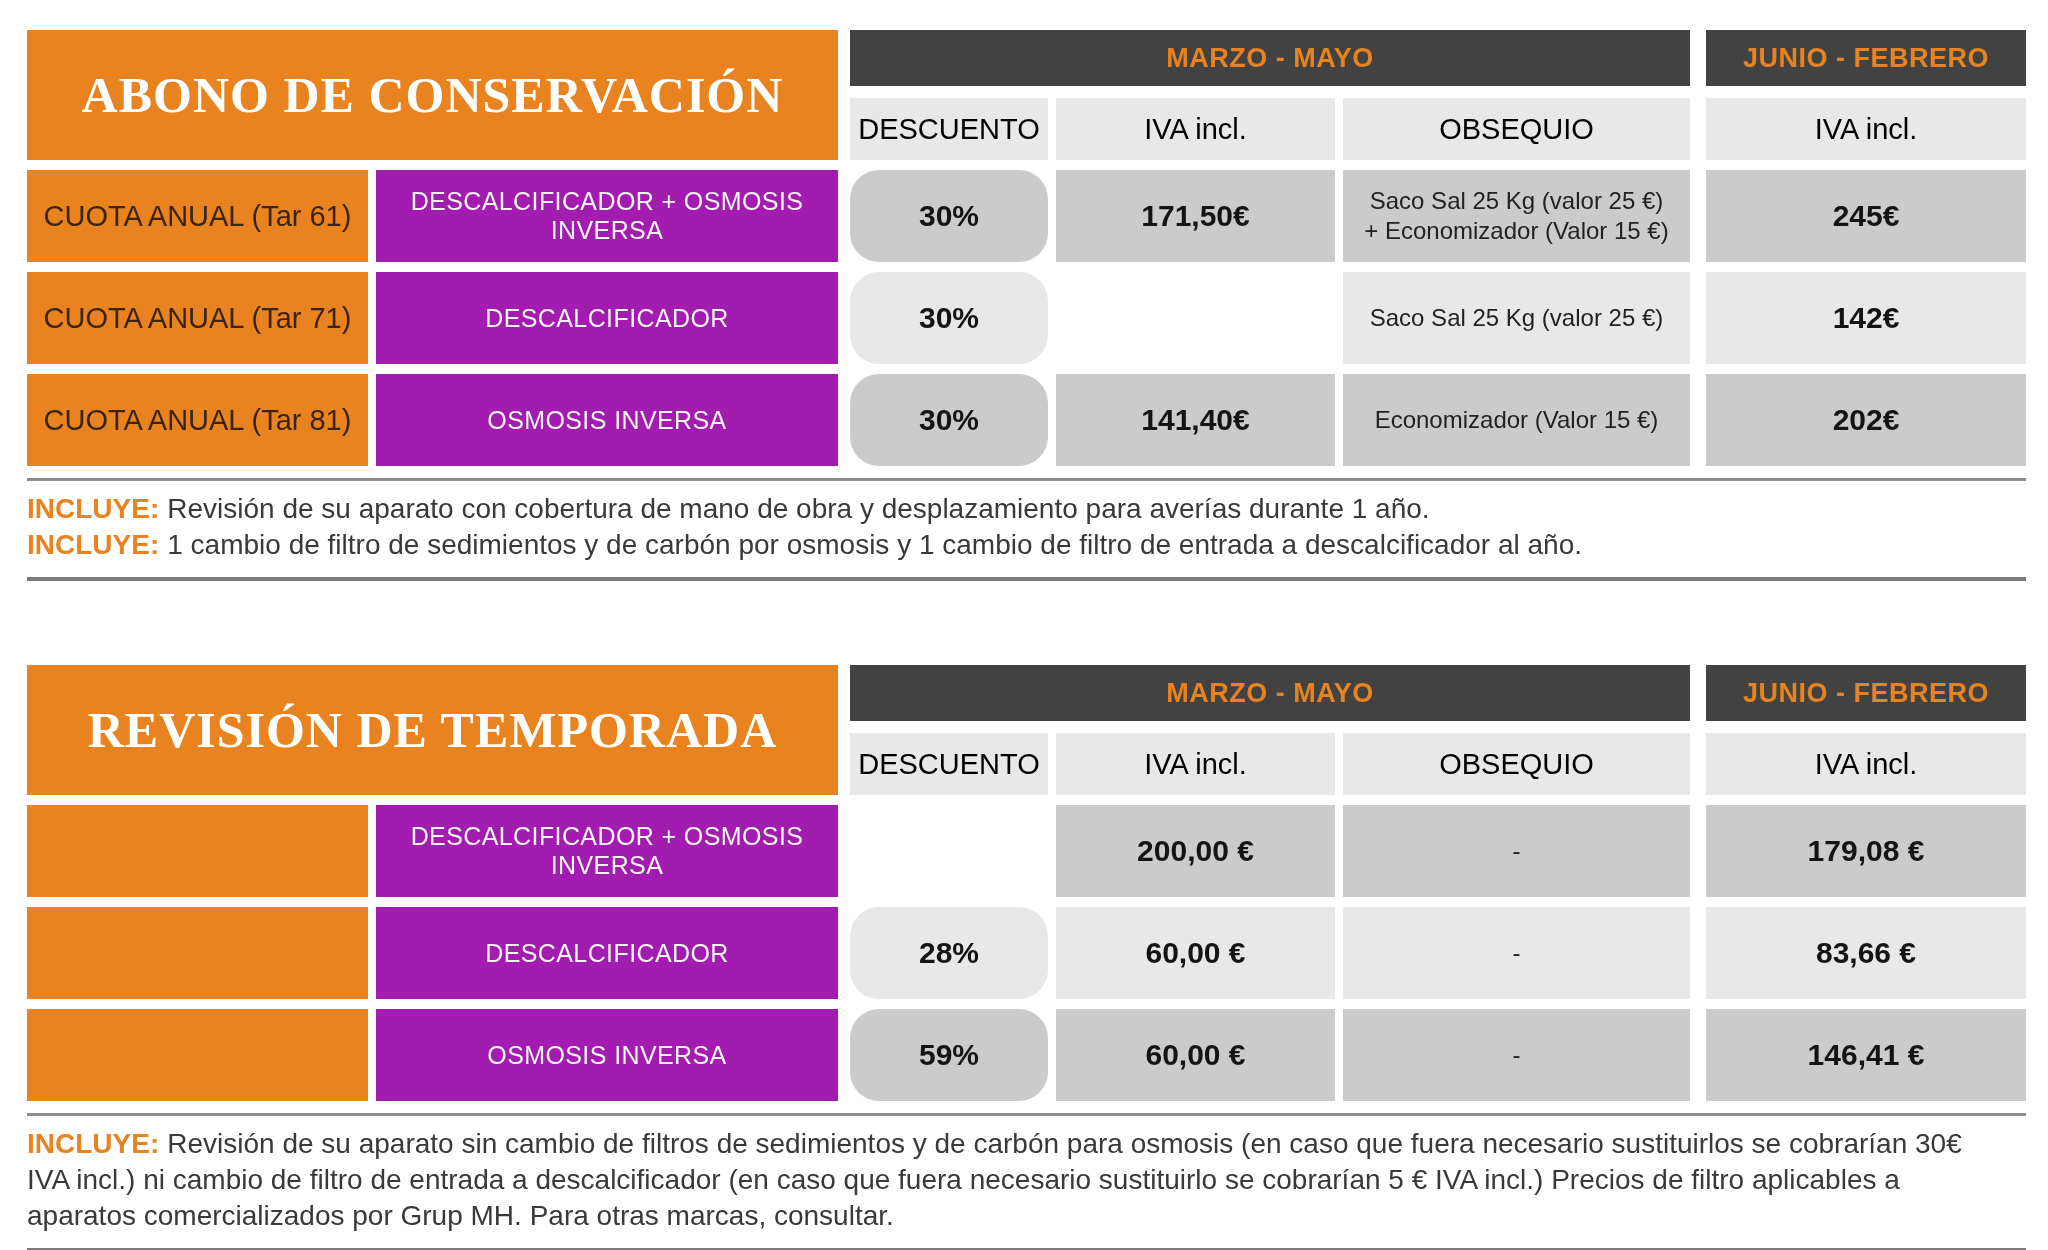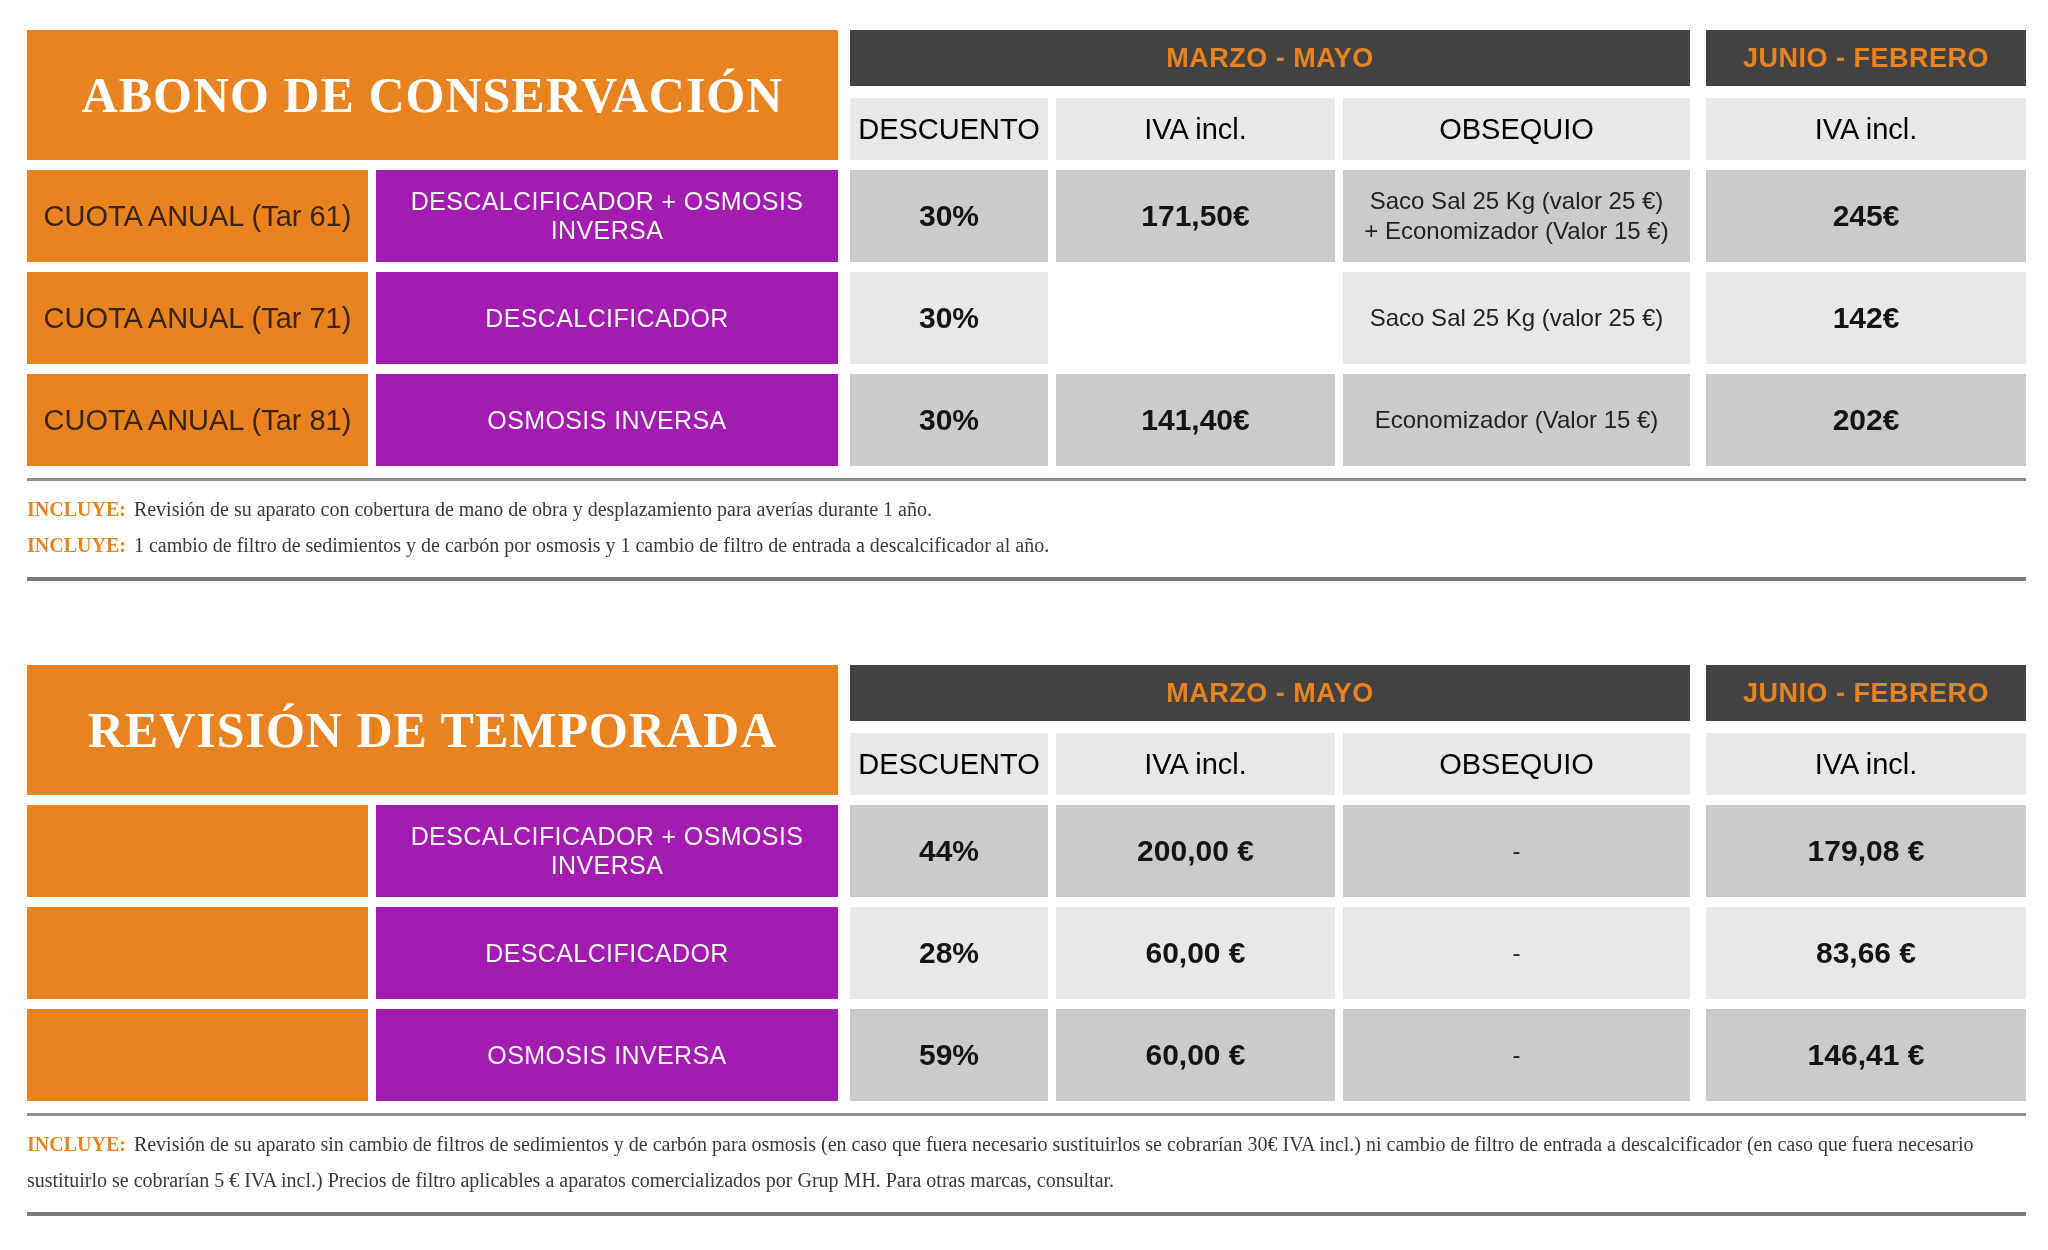--- a/index.html
+++ b/index.html
@@ -34,36 +34,36 @@
 
   .subhdr{background:#E9E8E8;font-size:29px;color:#000000;}
   .sh1{grid-column:5;grid-row:3;}
   .sh2{grid-column:7;grid-row:3;}
   .sh3{grid-column:9;grid-row:3;}
   .sh4{grid-column:11;grid-row:3;}
 
   .r0{grid-row:5;} .r1{grid-row:7;} .r2{grid-row:9;}
   .c-label{grid-column:1;}
   .c-product{grid-column:3;}
-  .c-desc{grid-column:5;}
+  .c-desc{grid-column:5;border-radius:29px;}
   .c-iva1{grid-column:7;}
   .c-obs{grid-column:9;}
   .c-iva2{grid-column:11;}
 
   .label-cell{background:#E8831F;color:#3C2414;font-size:29px;}
   .product-cell{background:#a21caf;color:#f4f4f4;font-size:25px;letter-spacing:.4px;}
   .bg-mid{background:#CBCBCB;}
   .bg-light{background:#E9E8E8;}
   .val{font-weight:bold;font-size:30px;color:#141414;}
   .gift{font-size:24px;color:#222;line-height:1.25;flex-direction:column;}
 
   
   .rule{height:4px;background:#7b7b7b;width:1999px;}
   .rule-thin{height:3px;background:#8d8d8d;width:1999px;}
-  .notes{width:1960px;font-size:20px;color:#393939;line-height:36px;font-family:Liberation Serif, serif;}
+  .notes{width:1960px;font-size:28px;color:#393939;line-height:36px;}
   .notes p{margin:0;}
   .incl{color:#E8831F;font-weight:bold;margin-right:8px;}
 
   .mt12{margin-top:12px;} .mt10{margin-top:10px;} .mt14{margin-top:14px;}
   .t2{margin-top:84px;}
 </style>
 </head>
 <body>
 
 <div class="sheet">
@@ -120,21 +120,20 @@
     <div class="cell season-bar bar-mm">MARZO - MAYO</div>
     <div class="cell season-bar bar-jf">JUNIO - FEBRERO</div>
 
     <div class="cell subhdr sh1">DESCUENTO</div>
     <div class="cell subhdr sh2">IVA incl.</div>
     <div class="cell subhdr sh3">OBSEQUIO</div>
     <div class="cell subhdr sh4">IVA incl.</div>
 
     <div class="cell label-cell c-label r0"></div>
     <div class="cell product-cell c-product r0">DESCALCIFICADOR + OSMOSIS INVERSA</div>
-    <div class="cell val bg-mid c-desc r0">44%</div>
     <div class="cell val bg-mid c-iva1 r0">200,00 €</div>
     <div class="cell gift bg-mid c-obs r0">
       <span>-</span>
     </div>
     <div class="cell val bg-mid c-iva2 r0">179,08 €</div>
 
     <div class="cell label-cell c-label r1"></div>
     <div class="cell product-cell c-product r1">DESCALCIFICADOR</div>
     <div class="cell val bg-light c-desc r1">28%</div>
     <div class="cell val bg-light c-iva1 r1">60,00 €</div>

